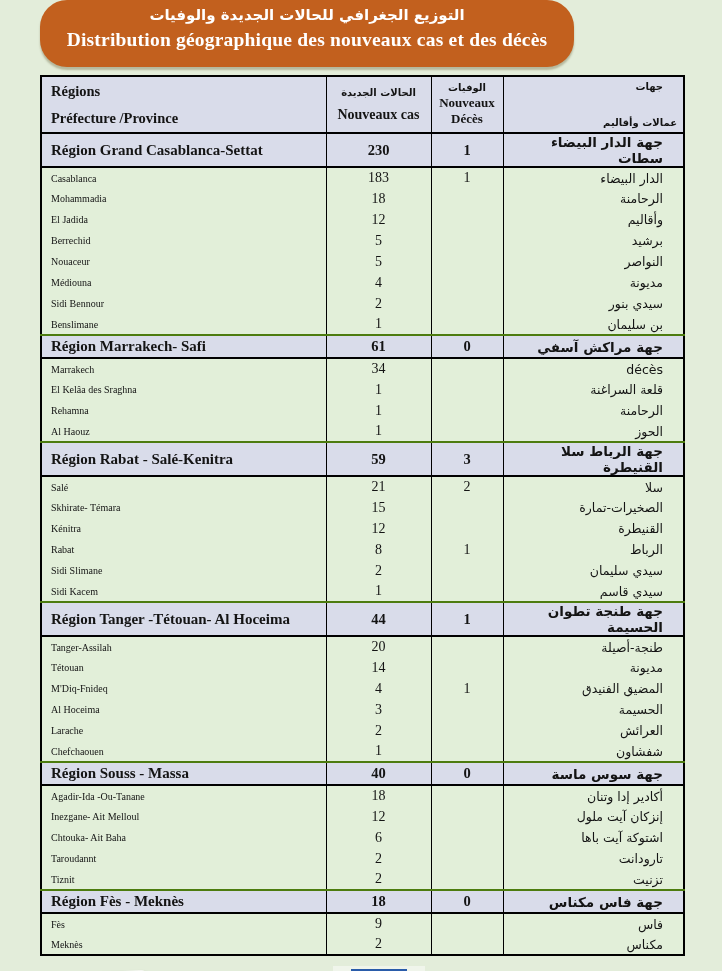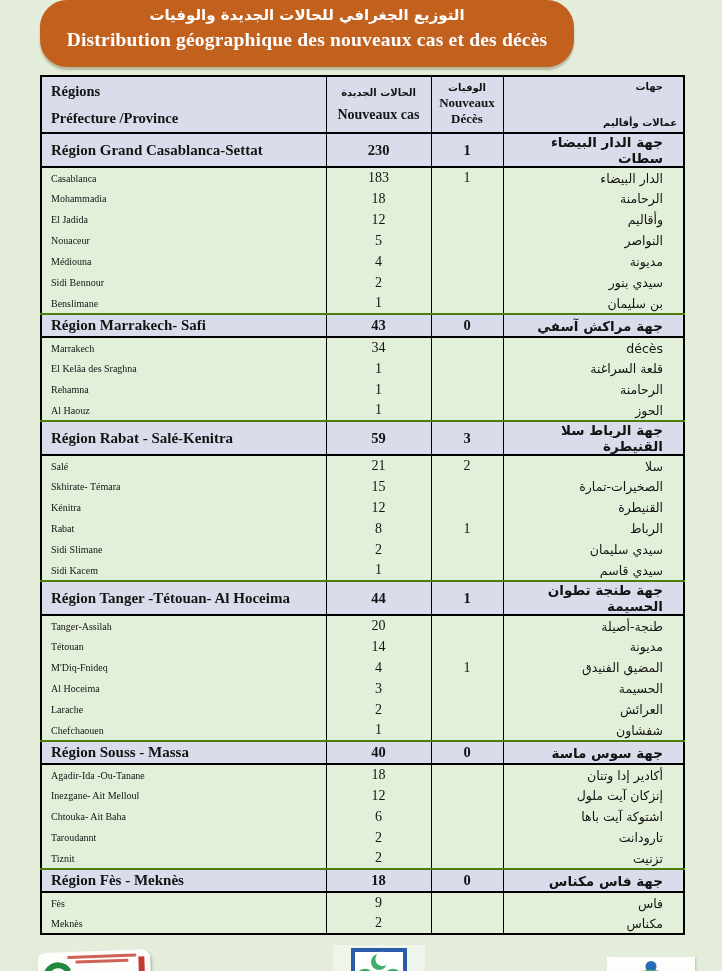--- a/index.html
+++ b/index.html
@@ -172,20 +172,26 @@
           <td class="num"></td>
           <td class="car ar">الرحامنة</td>
         </tr>
         <tr class="province-row">
           <td class="cfr">El Jadida</td>
           <td class="num">12</td>
           <td class="num"></td>
           <td class="car ar">وأقاليم</td>
         </tr>
         <tr class="province-row">
+          <td class="cfr">Berrechid</td>
+          <td class="num">5</td>
+          <td class="num"></td>
+          <td class="car ar">برشيد</td>
+        </tr>
+        <tr class="province-row">
           <td class="cfr">Nouaceur</td>
           <td class="num">5</td>
           <td class="num"></td>
           <td class="car ar">النواصر</td>
         </tr>
         <tr class="province-row">
           <td class="cfr">Médiouna</td>
           <td class="num">4</td>
           <td class="num"></td>
           <td class="car ar">مديونة</td>
@@ -197,21 +203,21 @@
           <td class="car ar">سيدي بنور</td>
         </tr>
         <tr class="province-row">
           <td class="cfr">Benslimane</td>
           <td class="num">1</td>
           <td class="num"></td>
           <td class="car ar">بن سليمان</td>
         </tr>
         <tr class="region-row">
           <td class="cfr">Région Marrakech- Safi</td>
-          <td class="num">43</td>
+          <td class="num">61</td>
           <td class="num">0</td>
           <td class="car ar">جهة مراكش آسفي</td>
         </tr>
         <tr class="province-row">
           <td class="cfr">Marrakech</td>
           <td class="num">34</td>
           <td class="num"></td>
           <td class="car ar">décès</td>
         </tr>
         <tr class="province-row">

